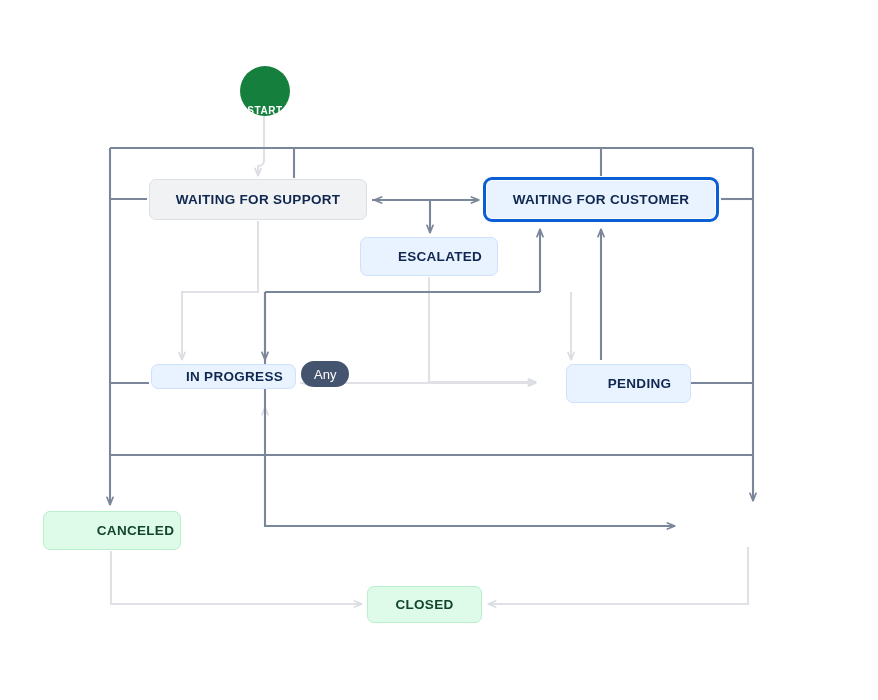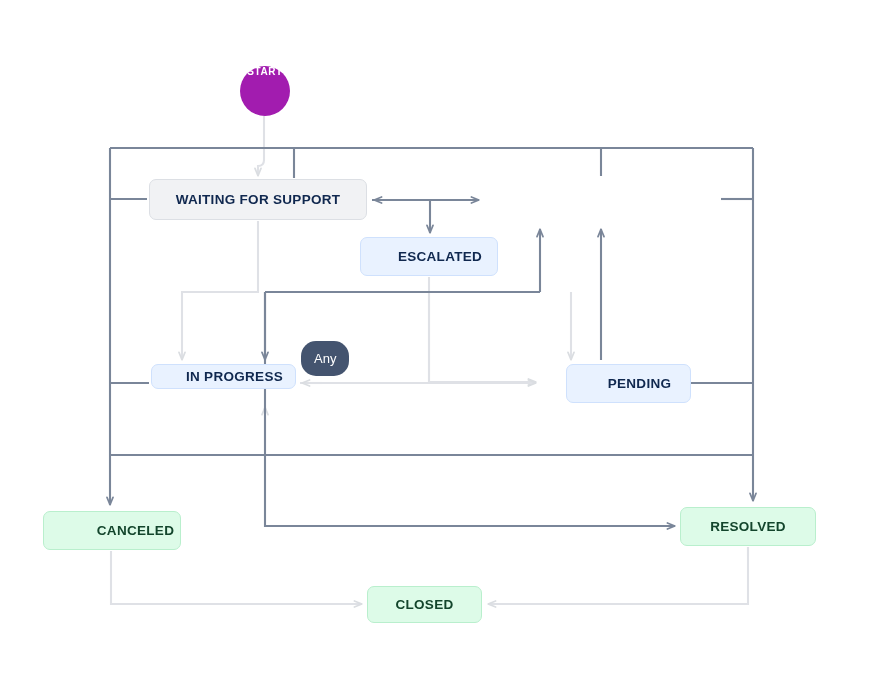--- a/index.html
+++ b/index.html
@@ -56,43 +56,44 @@
   .node-green{
     background:#ddfbe8;
     border:1px solid #b9efcd;
     color:#13452c;
     font-size:13.5px;
   }
   .start-node{
     position:absolute;
     width:50px;height:50px;
     border-radius:50%;
-    background:#a21caf;
+    background:#15803d;
     color:#ffffff;
     display:flex;
-    align-items:flex-start;
+    align-items:flex-end;
     justify-content:center;
     font-size:10px;
     font-weight:bold;
     letter-spacing:0.6px;
     user-select:none;
   }
   .any-badge{
     position:absolute;
-    height:35px;
+    height:26px;
     padding:0 13px;
     border-radius:15px;
     background:#44546f;
     color:#ffffff;
     display:flex;
     align-items:center;
     justify-content:center;
     font-size:13px;
     font-weight:normal;
     user-select:none;
+    margin-top:20px;
   }
 </style>
 </head>
 <body>
 
 <div id="stage">
 
   <svg id="edges" viewBox="0 0 878 700" xmlns="http://www.w3.org/2000/svg">
     <defs>
       <marker id="ah-dark" markerWidth="11" markerHeight="11" refX="8.6" refY="4" orient="auto" markerUnits="userSpaceOnUse">
@@ -168,40 +169,40 @@
   </svg>
 
   <div class="start-node" style="left:240px; top:66px;">
     <span>START</span>
   </div>
 
   <div class="node node-grey" style="left:149px; top:179px; width:218px; height:41px;">
     <span>WAITING FOR SUPPORT</span>
   </div>
 
+  <div class="node node-blue-selected" style="left:483px; top:177px; width:236px; height:45px;">
+    <span>WAITING FOR CUSTOMER</span>
+  </div>
 
   <div class="node node-blue" style="left:360px; top:237px; width:138px; height:39px;">
     <span>ESCALATED</span>
   </div>
 
   <div class="node node-blue" style="left:151px; top:364px; width:145px; height:25px;">
     <span>IN PROGRESS</span>
   </div>
 
   <div class="node node-blue" style="left:566px; top:364px; width:125px; height:39px;">
     <span>PENDING</span>
   </div>
 
   <div class="node node-green" style="left:43px; top:511px; width:138px; height:39px;padding-left:47px;">
     <span>CANCELED</span>
   </div>
 
-  <div class="node node-green" style="left:680px; top:507px; width:136px; height:39px;">
-    <span>RESOLVED</span>
-  </div>
 
   <div class="node node-green" style="left:367px; top:586px; width:115px; height:37px;">
     <span>CLOSED</span>
   </div>
 
   <div class="any-badge" style="left:301px; top:341px;">
     <span>Any</span>
   </div>
 
 </div>

